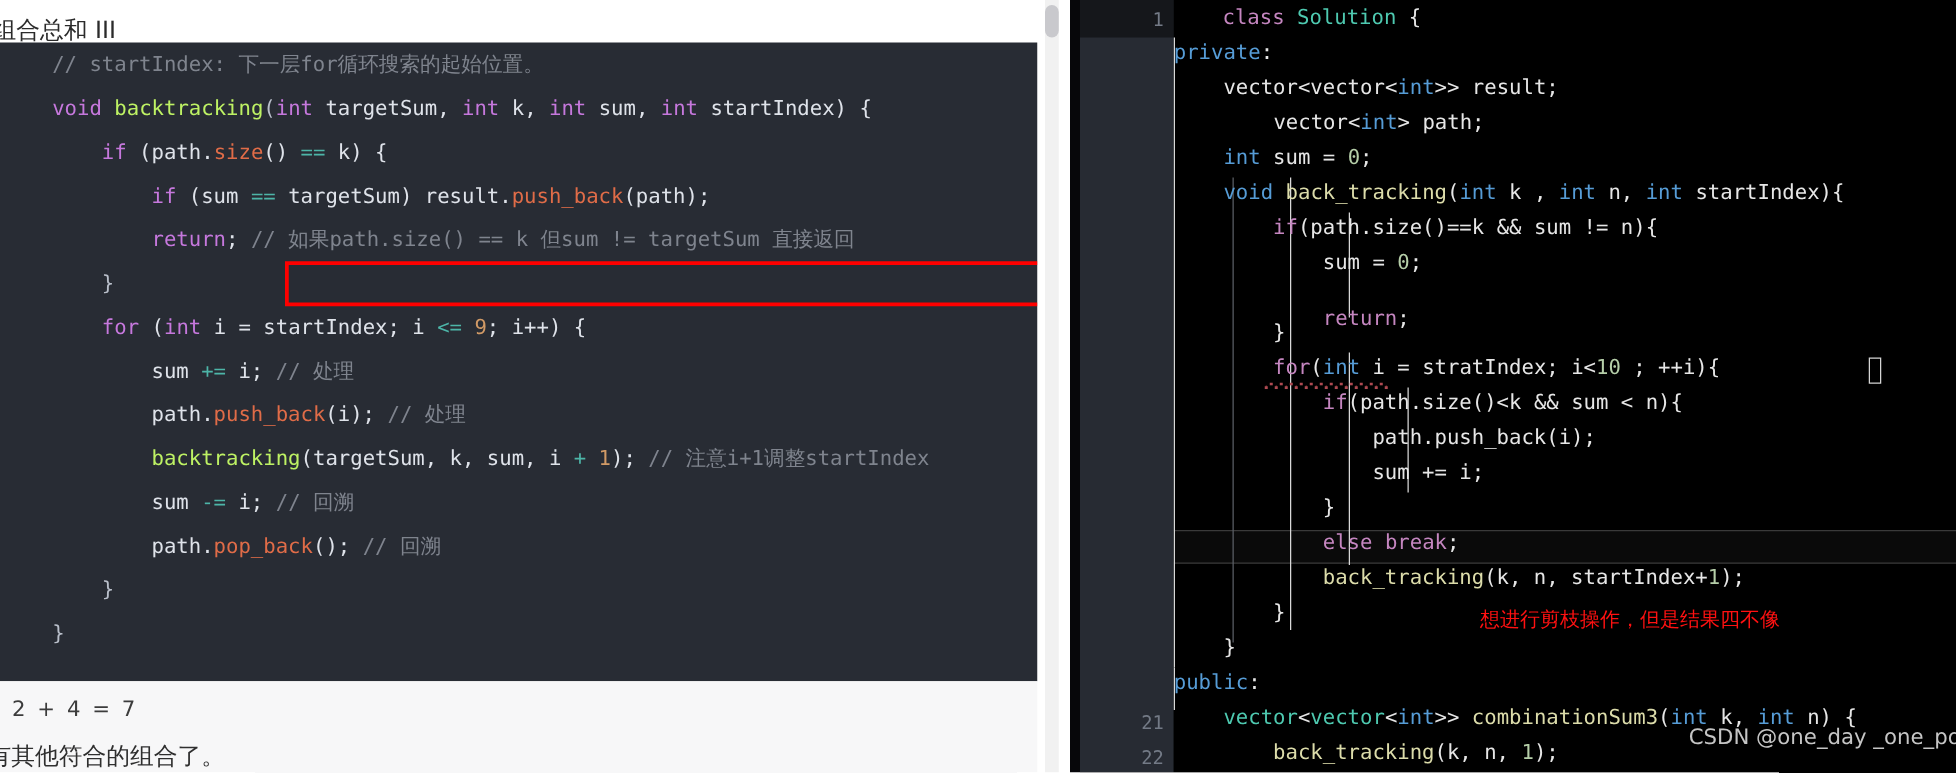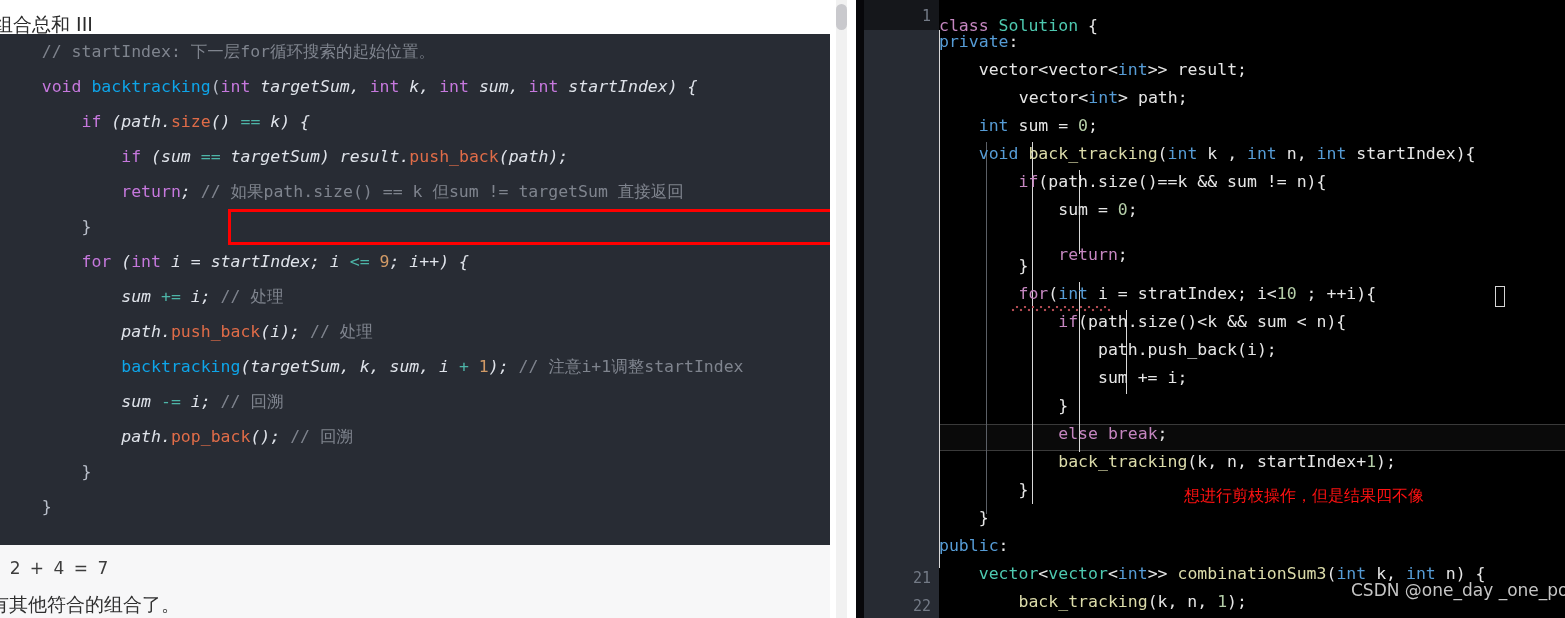--- a/index.html
+++ b/index.html
@@ -58,22 +58,22 @@
     background:#c9c9cd; border-radius:6px;
   }
   .edge-dark{
     position:absolute; left:856px; top:0; width:8px; height:618px;
     background:#07070a;
   }
 
   
   .lc-com   { color:#7f848e; }
   .lc-kw    { color:#c678dd; }
-  .lc-fn    { color:#0ea5e9; }
-  .lc-plain { color:#dfe3ea;font-style:italic; }
+  .lc-fn    { color:#bef264; }
+  .lc-plain { color:#dfe3ea; }
   .lc-mem   { color:#e06c48; }
   .lc-op    { color:#4db5a8; }
   .lc-num   { color:#d19a66; }
   .lc-brace { color:#b9bfca; }
 
   
   .red-box{
     position:absolute;
     border:3px solid #ff0000;
     left:228px; top:175px; width:608px; height:36px;
@@ -205,21 +205,21 @@
       <div class="indent-guide" style="left:140px; top:282px; height:170px;"></div>
       <div class="indent-guide" style="left:187px; top:310px; height:84px;"></div>
 
       <div class="squiggle" style="left:72px; top:306px; width:100px;"></div>
 
       <div class="cursor-box" style="left:556px; top:286px;"></div>
 
       <div class="rnote" style="left:245px; top:486px;">想进行剪枝操作，但是结果四不像</div>
 
       <div class="watermark" style="left:412px; top:580px;">CSDN @one_day _one_post</div>
-    <div class="rc-l" style="top: 12px; left: 0px;"><span class="rc-kw">class </span><span class="rc-type">Solution</span><span class="rc-punct"> {</span></div>
+    <div class="rc-l" style="top: 0px; left: 0px; padding-left: 39px;"><span class="rc-kw">class </span><span class="rc-type">Solution</span><span class="rc-punct"> {</span></div>
         <div class="rc-l" style="top: 28px; left: 0px;"><span class="rc-type2">private</span><span class="rc-punct">:</span></div>
         <div class="rc-l" style="top: 56px; left: 0px;"><span class="rc-plain">    </span><span class="rc-plain">vector</span><span class="rc-punct">&lt;</span><span class="rc-plain">vector</span><span class="rc-punct">&lt;</span><span class="rc-type2">int</span><span class="rc-plain">&gt;&gt; result;</span></div>
         <div class="rc-l" style="top: 84px; left: 0px; padding-left: 40px;"><span class="rc-plain">    vector&lt;</span><span class="rc-type2">int</span><span class="rc-plain">&gt; path;</span></div>
         <div class="rc-l" style="top: 112px; left: 0px;"><span class="rc-plain">    </span><span class="rc-type2">int</span><span class="rc-plain"> sum = </span><span class="rc-num">0</span><span class="rc-plain">;</span></div>
         <div class="rc-l" style="top: 140px; left: 0px;"><span class="rc-plain">    </span><span class="rc-type2">void</span><span class="rc-plain"> </span><span class="rc-fn">back_tracking</span><span class="rc-plain">(</span><span class="rc-type2">int</span><span class="rc-plain"> k , </span><span class="rc-type2">int</span><span class="rc-plain"> n, </span><span class="rc-type2">int</span><span class="rc-plain"> startIndex){</span></div>
         <div class="rc-l" style="top: 168px; left: 0px;"><span class="rc-plain">        </span><span class="rc-kw">if</span><span class="rc-plain">(path.size()==k &amp;&amp; sum != n){</span></div>
         <div class="rc-l" style="top: 196px; left: 0px;"><span class="rc-plain">            sum = </span><span class="rc-num">0</span><span class="rc-plain">;</span></div>
         <div class="rc-l" style="top: 241px; left: 0px;"><span class="rc-plain">            </span><span class="rc-kw">return</span><span class="rc-plain">;</span></div>
         <div class="rc-l" style="top: 252px; left: 0px;"><span class="rc-plain">        }</span></div>
         <div class="rc-l" style="top: 280px; left: 0px;"><span class="rc-plain">        </span><span class="rc-kw">for</span><span class="rc-plain">(</span><span class="rc-type2">int</span><span class="rc-plain"> i = stratIndex; i&lt;</span><span class="rc-num">10</span><span class="rc-plain"> ; ++i){</span></div>

